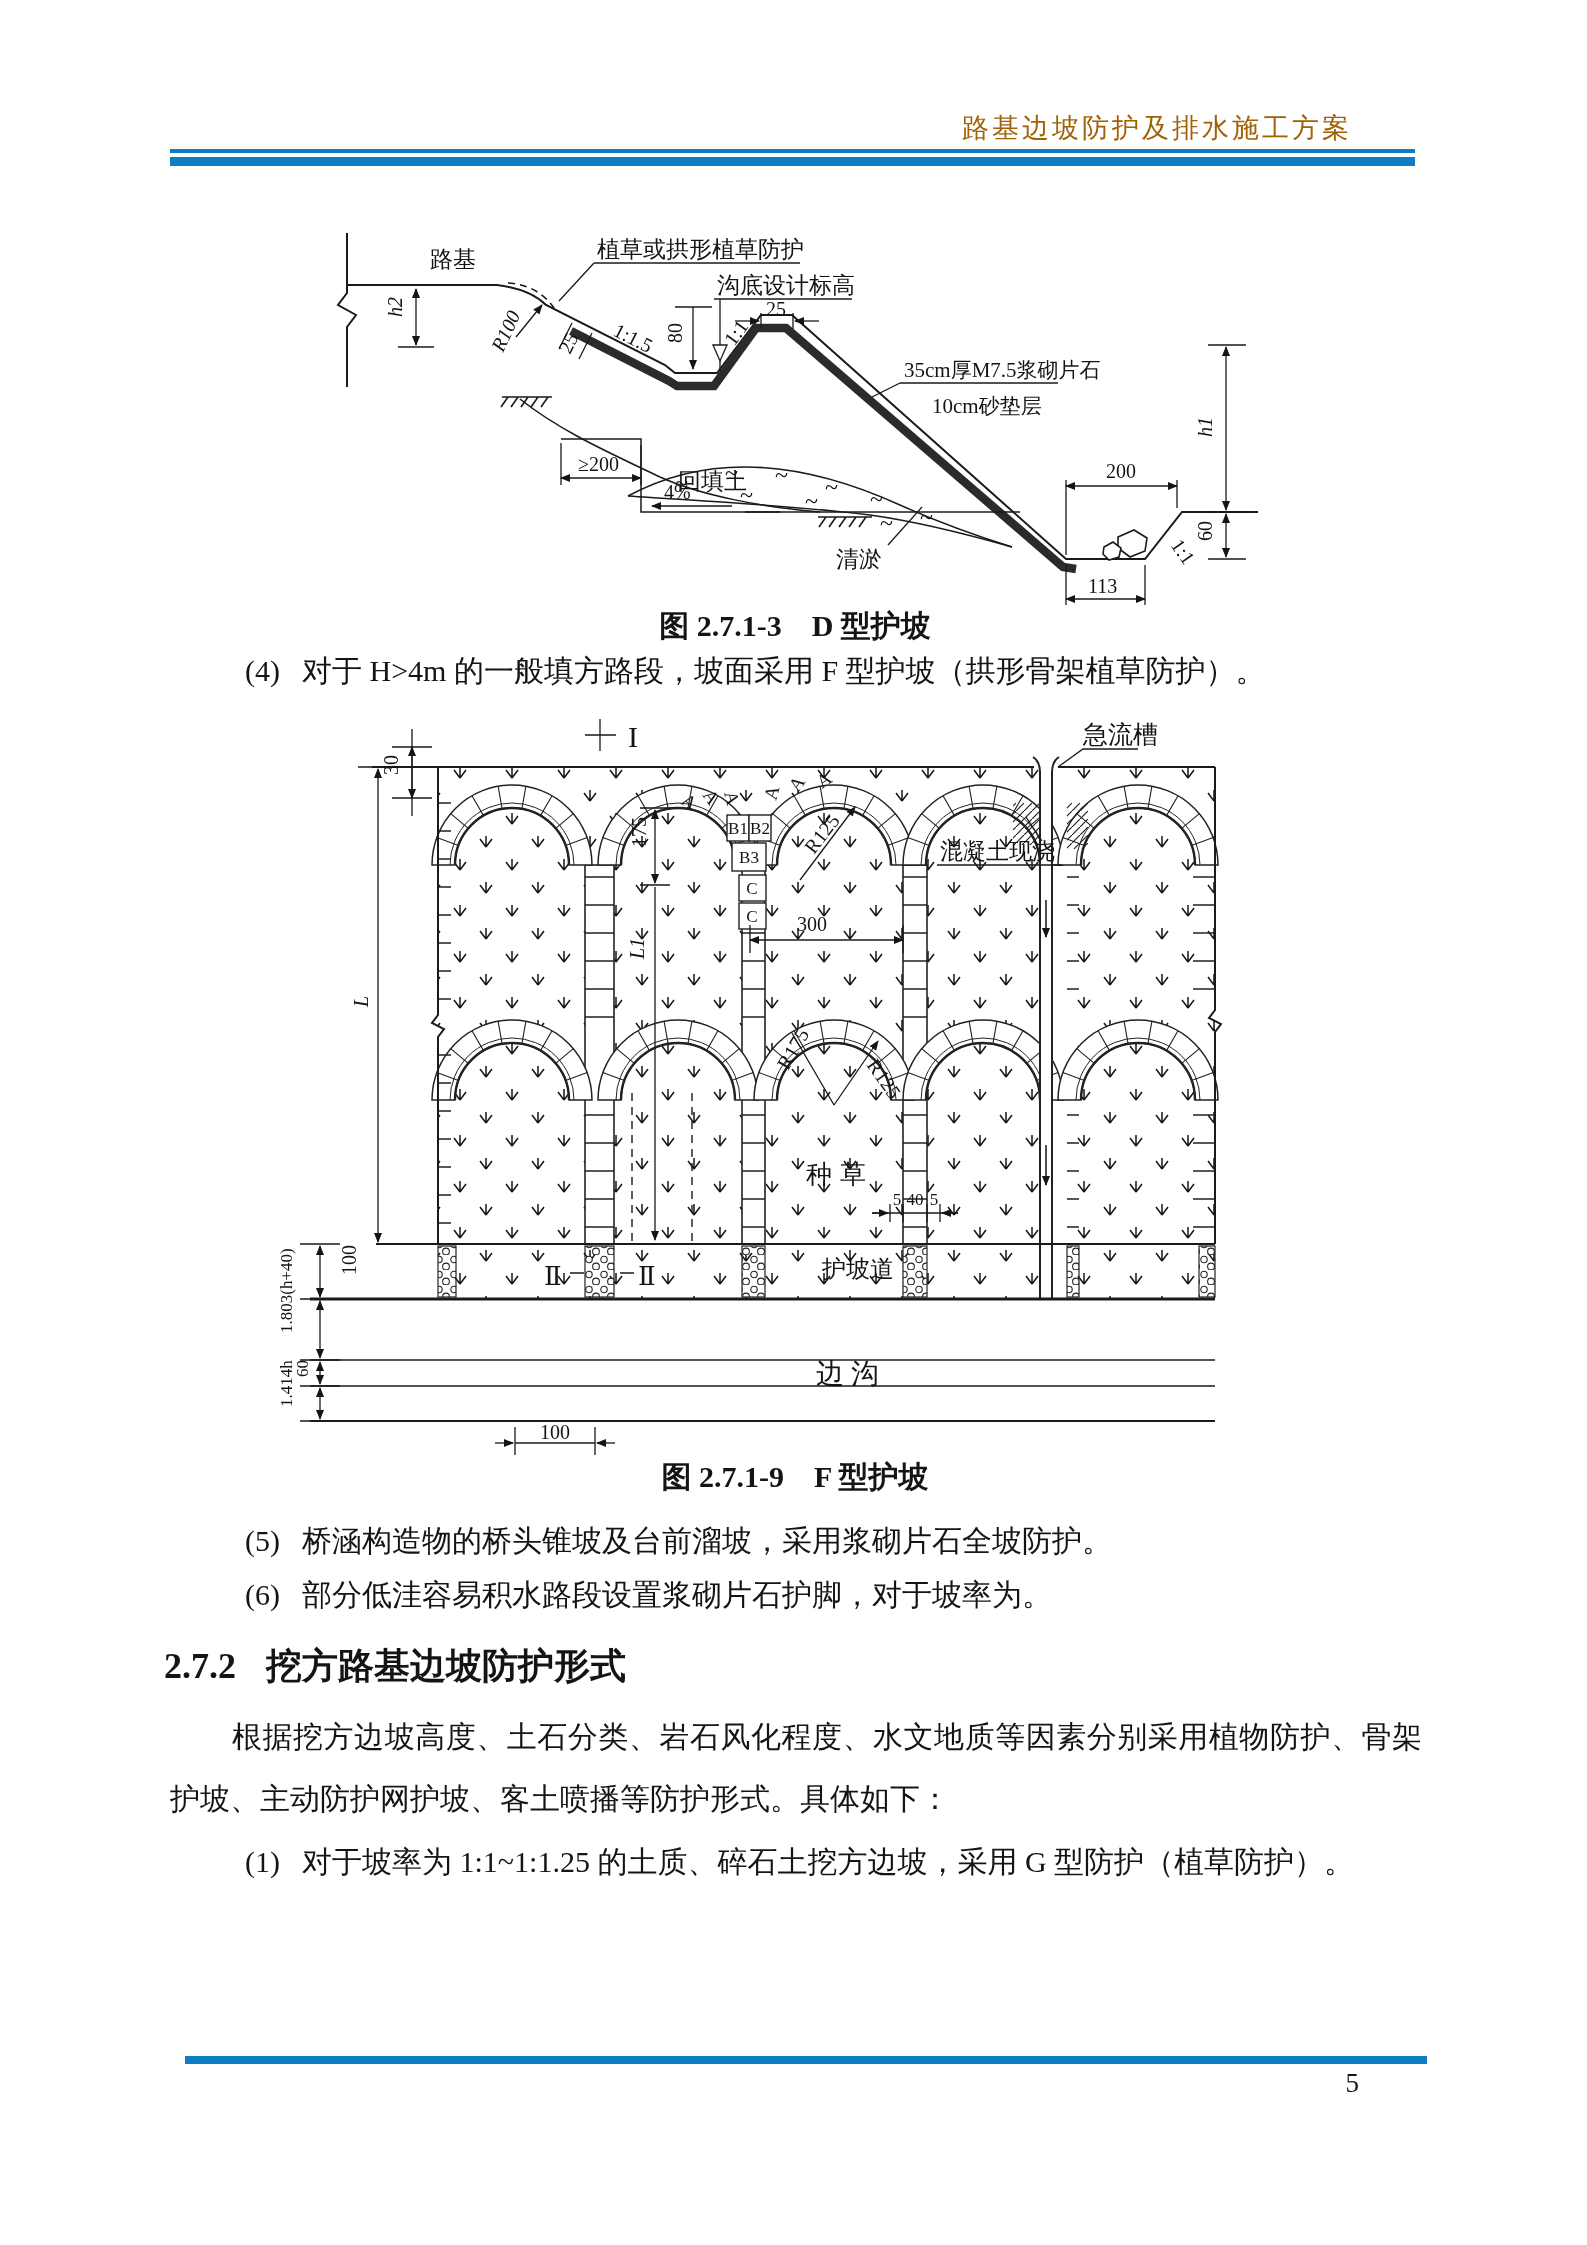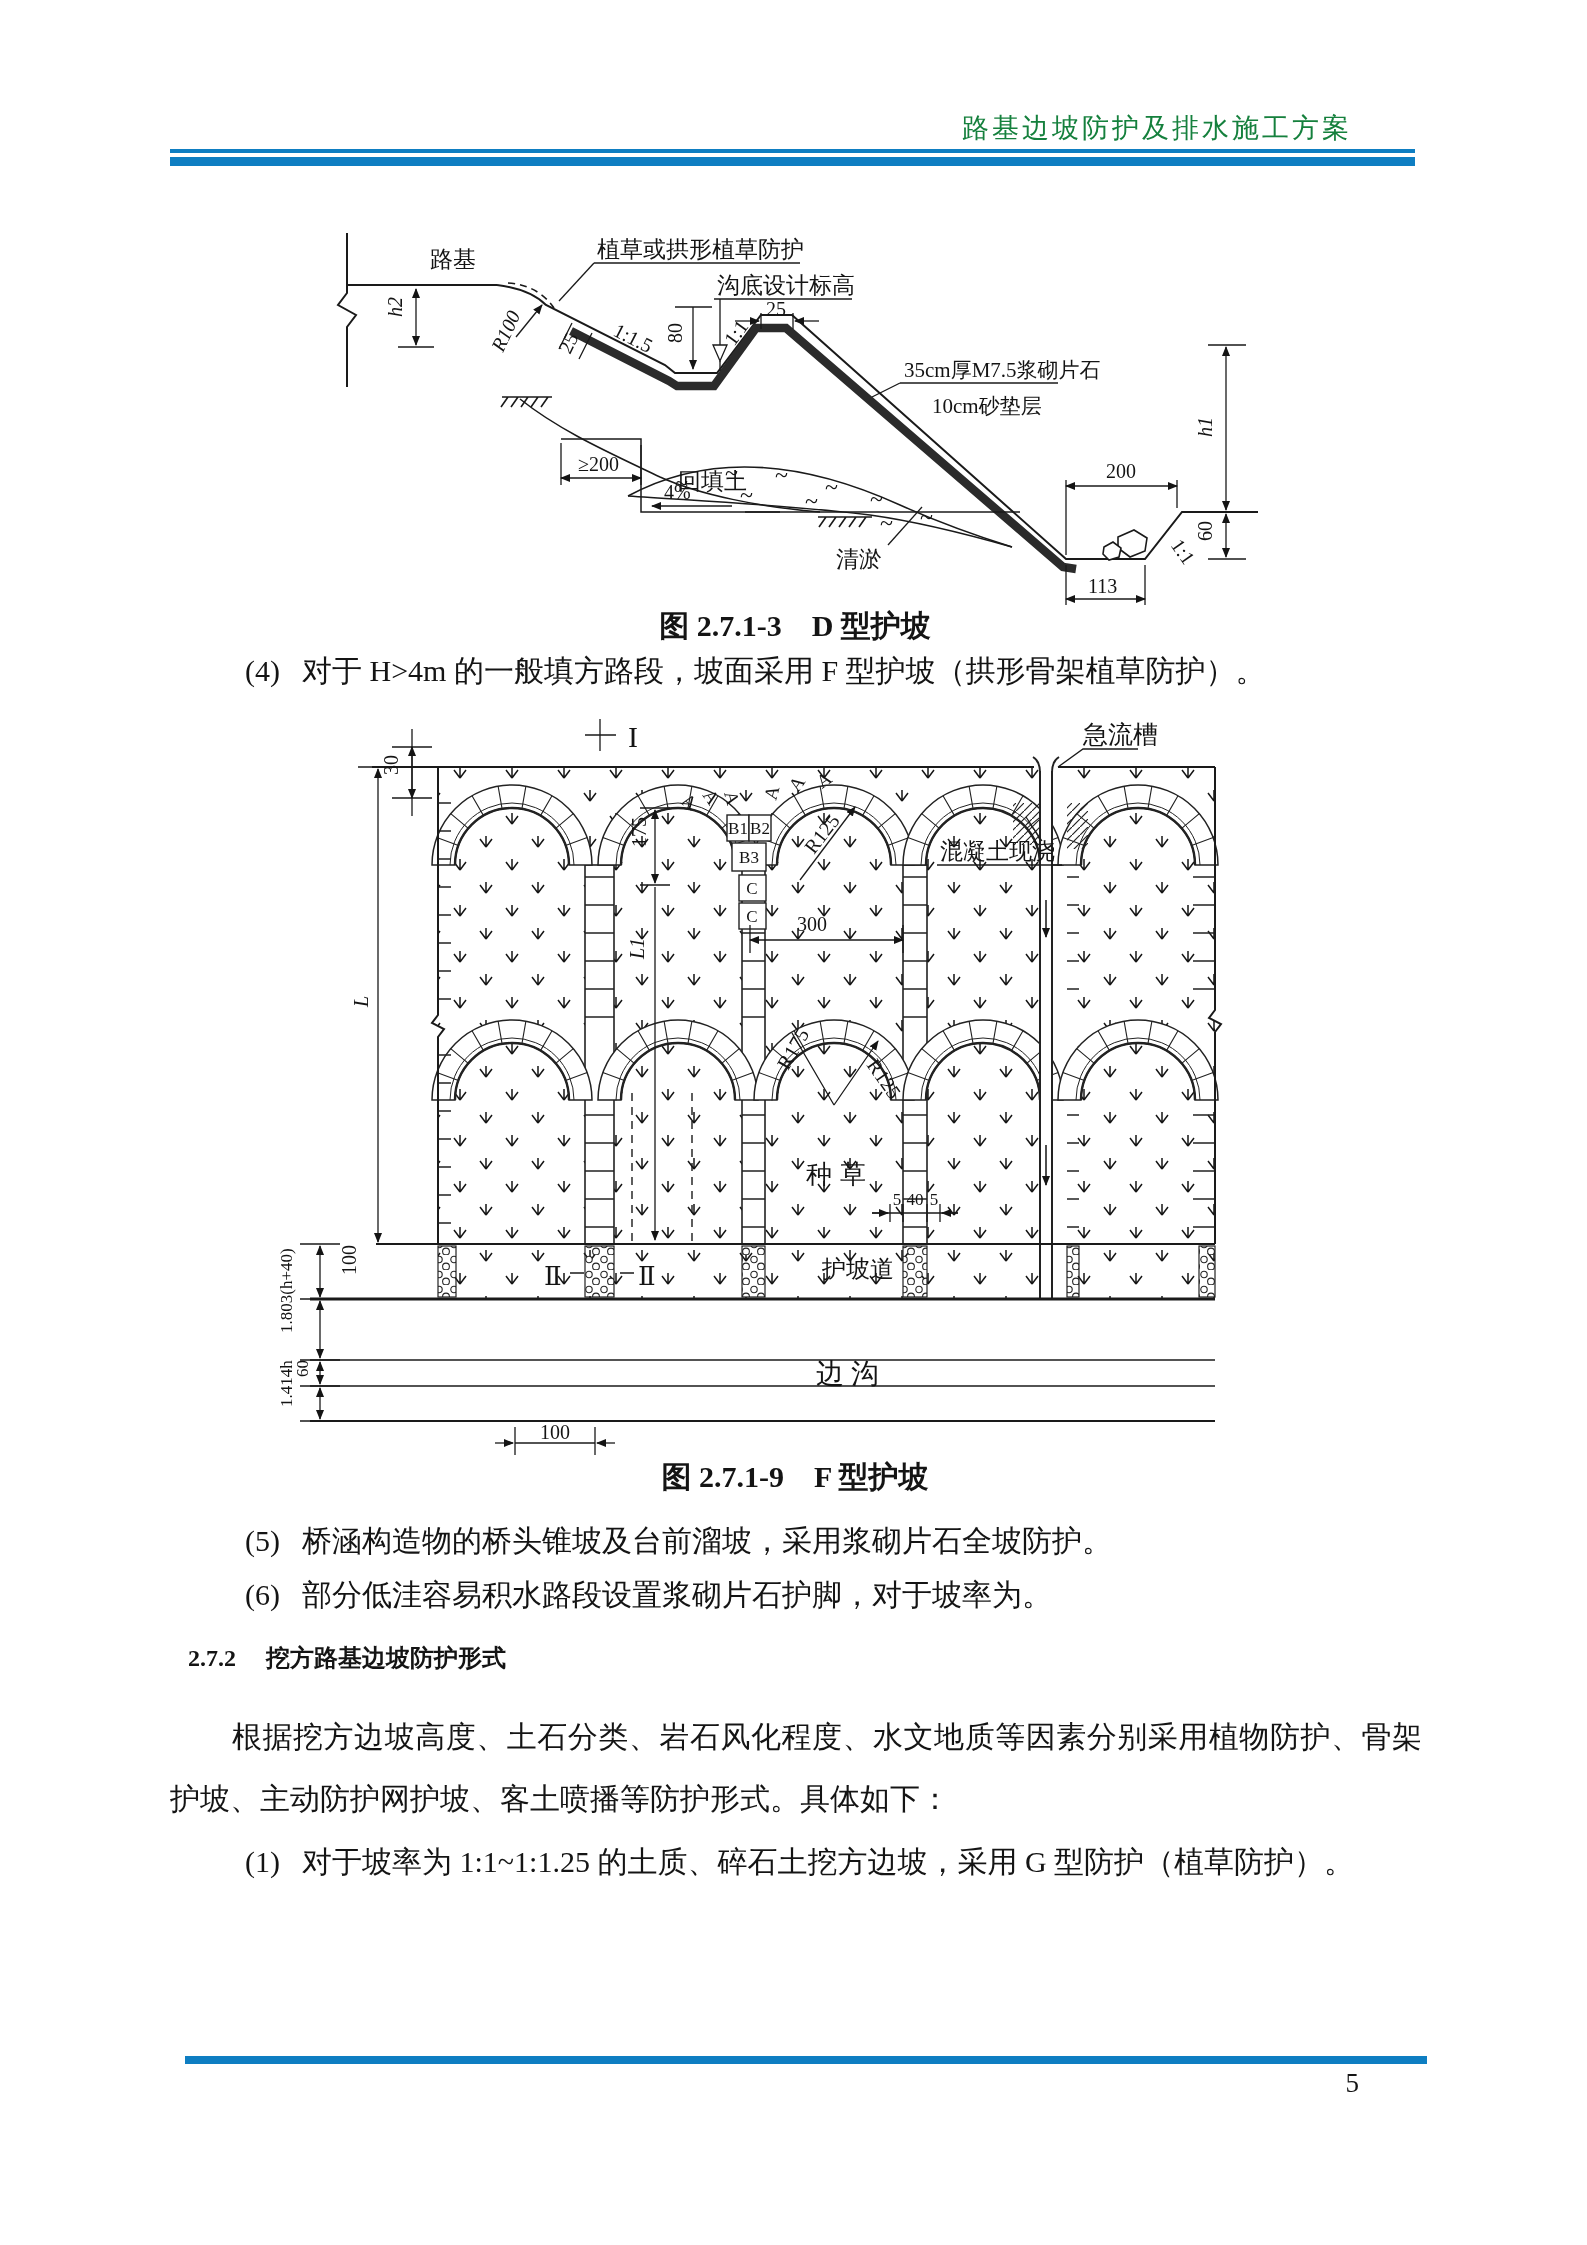--- a/index.html
+++ b/index.html
@@ -1,35 +1,35 @@
 <!DOCTYPE html>
 <html><head>
 <meta charset="utf-8">
 <style>
   html,body{margin:0;padding:0;background:#888;}
   .page{
     position:relative;width:1587px;height:2245px;background:#ffffff;
     font-family:"Liberation Serif","DejaVu Serif",serif;color:#141414;
     overflow:hidden;margin:0 auto;
   }
-  .hdr-title{position:absolute;top:110px;right:235px;font-size:27px;letter-spacing:3px;color:#15803d;}
+  .hdr-title{position:absolute;top:110px;right:235px;font-size:27px;letter-spacing:3px;color:#a16207;}
   .rule{position:absolute;left:170px;width:1245px;}
   .rule-thin{top:149px;height:4px;}
   .rule-thick{top:157px;height:9px;}
   .fig-wrap{position:absolute;}
   .caption{position:absolute;left:170px;width:1250px;text-align:center;font-weight:bold;font-size:30px;}
   .cap1{top:606px;}
   .cap2{top:1457px;}
   .list-item{position:absolute;left:245px;font-size:30px;white-space:nowrap;}
   .list-item .num{margin-right:22px;}
   .p4{top:651px;}
   .p5{top:1512px;margin-top:9px;}
   .p6{top:1575px;}
   .p1{top:1842px;}
-  .sec-head{position:absolute;left:188px;top:1642px;font-size:24px;font-weight:bold;text-align:right;}
+  .sec-head{position:absolute;left:164px;top:1642px;font-size:36px;font-weight:bold;text-align:right;}
   .sec-head .sec-num{margin-right:30px;}
   .intro{position:absolute;left:170px;top:1706px;width:1252px;font-size:30px;line-height:62px;
          text-align:justify;text-indent:62px;}
   .ftr-rule{position:absolute;left:185px;top:2056px;width:1242px;height:8px;}
   .page-num{position:absolute;right:228px;top:2068px;font-size:27px;}
   svg text{font-family:"Liberation Serif","DejaVu Serif",serif;fill:#141414;}
   .dimtxt{font-size:20px;}
   .cjk{font-size:23px;}
 </style>
 </head>

